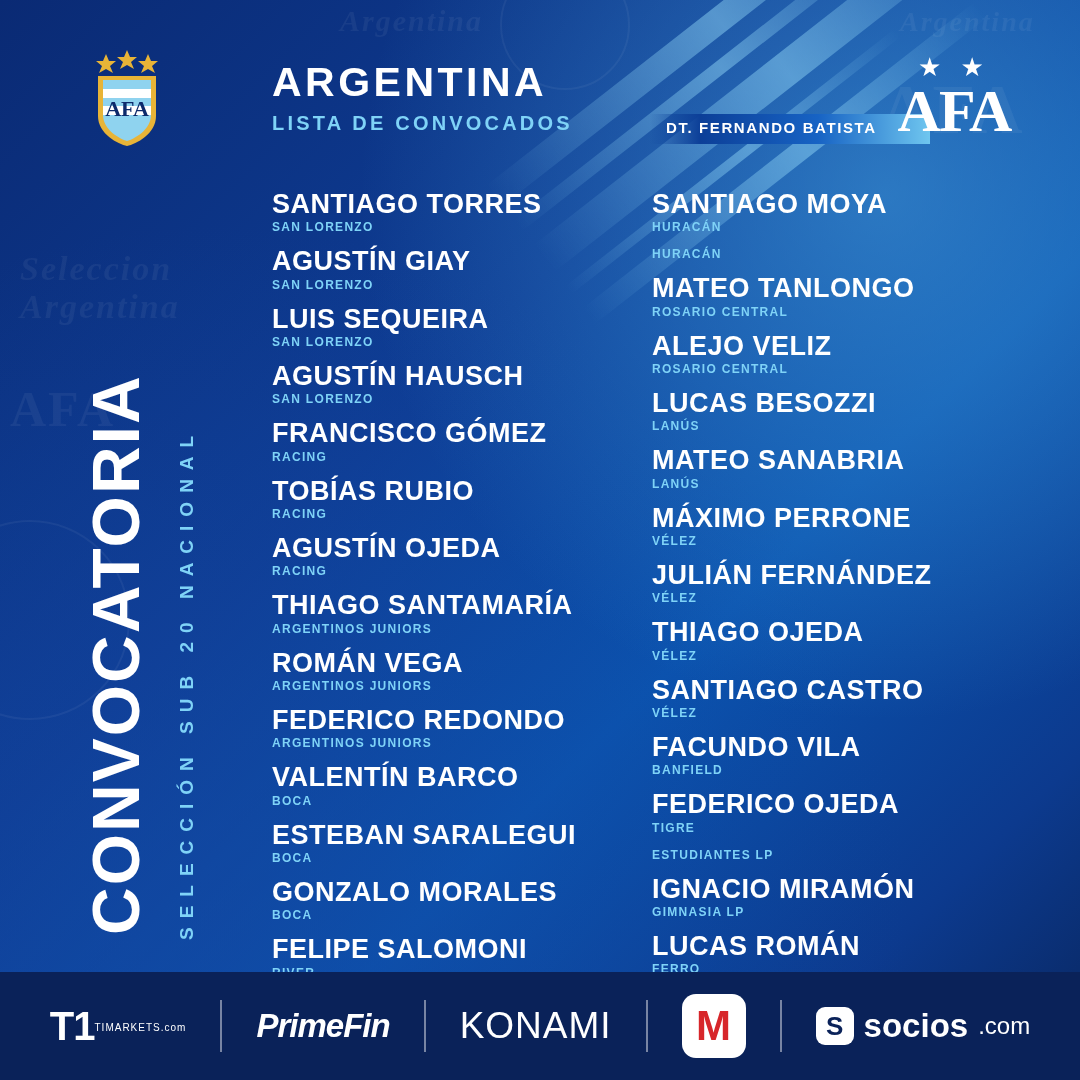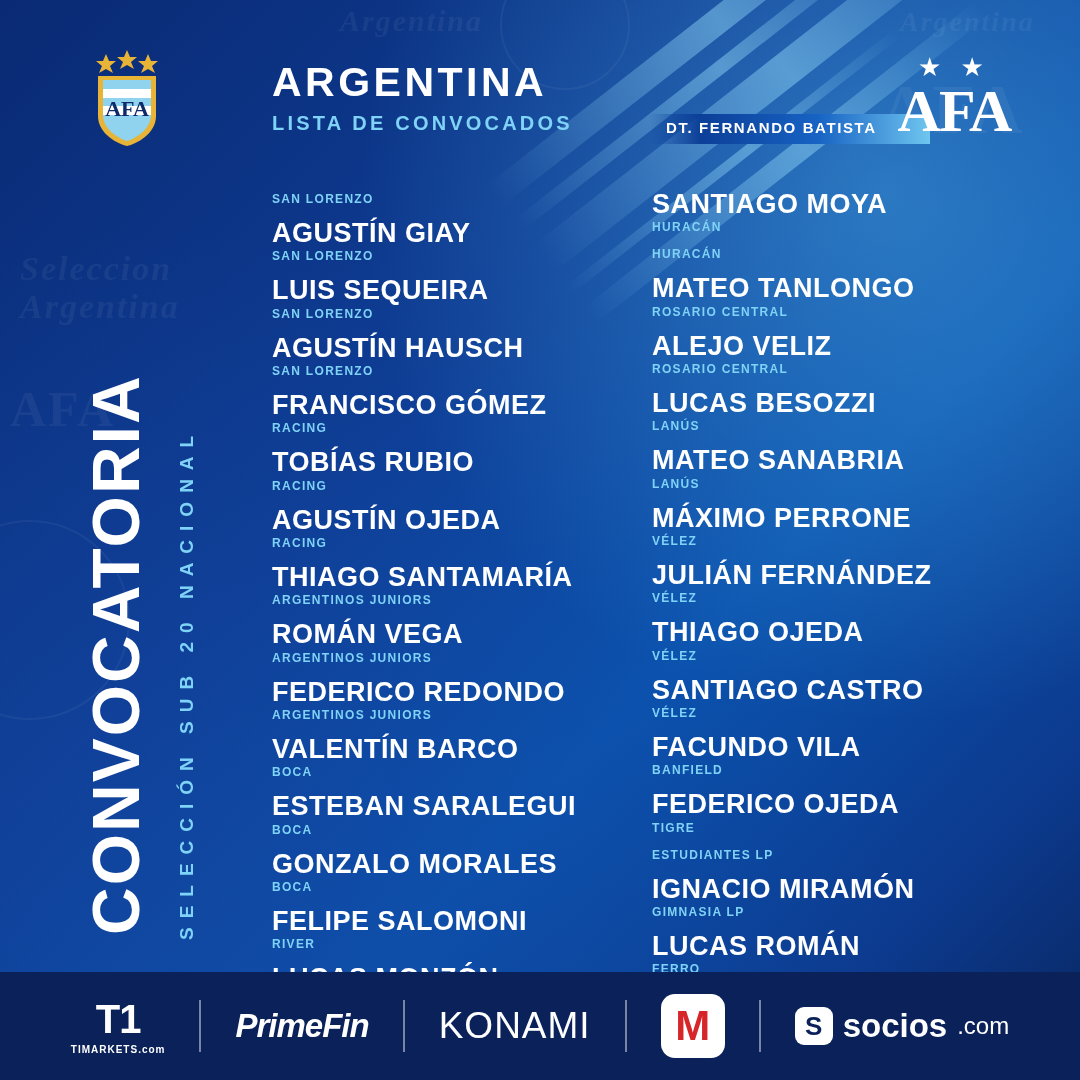--- a/index.html
+++ b/index.html
@@ -117,23 +117,23 @@
   .sponsors {
     position: absolute; left: 0; right: 0; bottom: 0; height: 108px;
     background: #0a2259;
     display: flex; align-items: center; justify-content: center;
   }
   .sp {
     color: #ffffff; display: flex; align-items: center; justify-content: center;
     height: 62px; padding: 0 34px;
   }
   .sep { width: 2px; height: 52px; background: rgba(255,255,255,.45); }
-  .sp-t1 { flex-direction: column; }
+  .sp-t1 { flex-direction: row; }
   .sp-t1 .big { font-size: 40px; font-weight: bold; letter-spacing: -1px; }
-  .sp-t1 .small { font-size: 10px; font-weight: bold; letter-spacing: 1px; margin-top: 2px;}
+  .sp-t1 .small { font-size: 10px; font-weight: normal; letter-spacing: 1px; margin-top: 2px;}
   .sp-prime { font-size: 33px; font-weight: bold; font-style: italic; letter-spacing: -1px;}
   .sp-konami { font-size: 37px; font-weight: normal; letter-spacing: 1px; }
   .sp-mc {
     width: 64px; height: 64px; background: #ffffff; border-radius: 14px;
     display: flex; align-items: center; justify-content: center;
   }
   .sp-mc span { color: #d7262a; font-size: 42px; font-weight: bold; line-height: 1;}
   .sp-socios { font-size: 33px; font-weight: bold; display:flex; align-items:center; gap:10px;}
   .socios-mark {
     width: 38px; height: 38px; background: #ffffff; border-radius: 9px;
@@ -189,20 +189,21 @@
   <div class="afa-right">
     <div class="stars">★ ★</div>
     <div class="afa">AFA</div>
   </div>
 
   <div class="vert-main">CONVOCATORIA</div>
   <div class="vert-sub">SELECCIÓN SUB 20 NACIONAL</div>
 
   <div class="col col-left" id="col-left">
       <div class="player">
+        <div class="pname">SANTIAGO TORRES</div>
         <div class="pclub">SAN LORENZO</div>
       </div>
       <div class="player">
         <div class="pname">AGUSTÍN GIAY</div>
         <div class="pclub">SAN LORENZO</div>
       </div>
       <div class="player">
         <div class="pname">LUIS SEQUEIRA</div>
         <div class="pclub">SAN LORENZO</div>
       </div>

